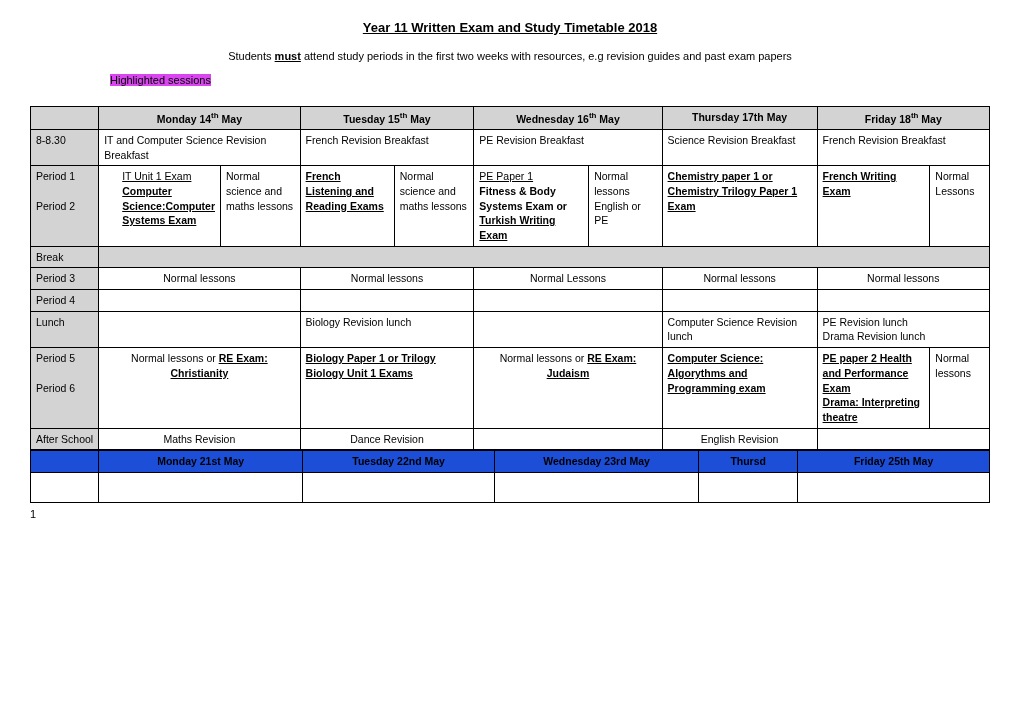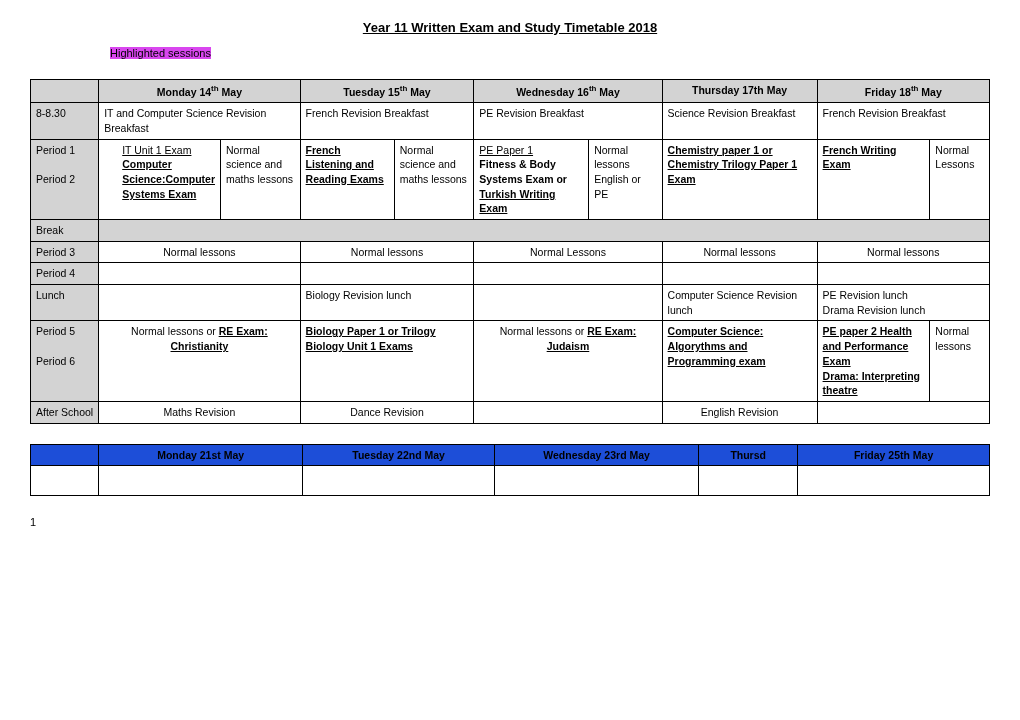--- a/index.html
+++ b/index.html
@@ -35,21 +35,20 @@
       gap: 20px;
       align-items: center;
     }
     .highlight-yellow {
       background-color: #d946ef;
       font-weight: normal;
     }
     table {
       border-collapse: collapse;
       width: 100%;
-      margin-bottom: 20px;
     }
     th, td {
       border: 1px solid #000;
       padding: 3px 5px;
       vertical-align: top;
       font-size: 10.5px;
       line-height: 1.4;
     }
     th {
       background-color: #d3d3d3;
@@ -80,20 +79,21 @@
     .second-table th {
       background-color: #1d4ed8;
     }
   </style>
 </head>
 <body>
 
 <div class="page-title">Year 11 Written Exam and Study Timetable 2018</div>
 
 <div class="intro-text">
+  <div>Students <span class="must">must</span> attend study periods in the first two weeks with resources, e.g revision guides and past exam papers</div>
 </div>
 <div class="highlighted-note" style="padding-left:80px;">
   <span class="highlight-yellow">Highlighted sessions</span>
 </div>
 
 <table>
   <thead>
     <tr>
       <th style="width:55px;"></th>
       <th colspan="2" style="width:165px;">Monday 14<sup>th</sup> May</th>

